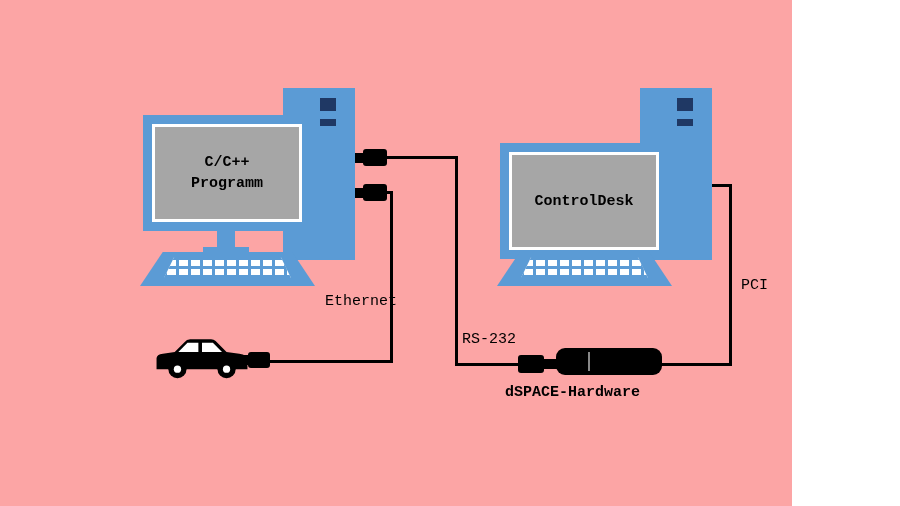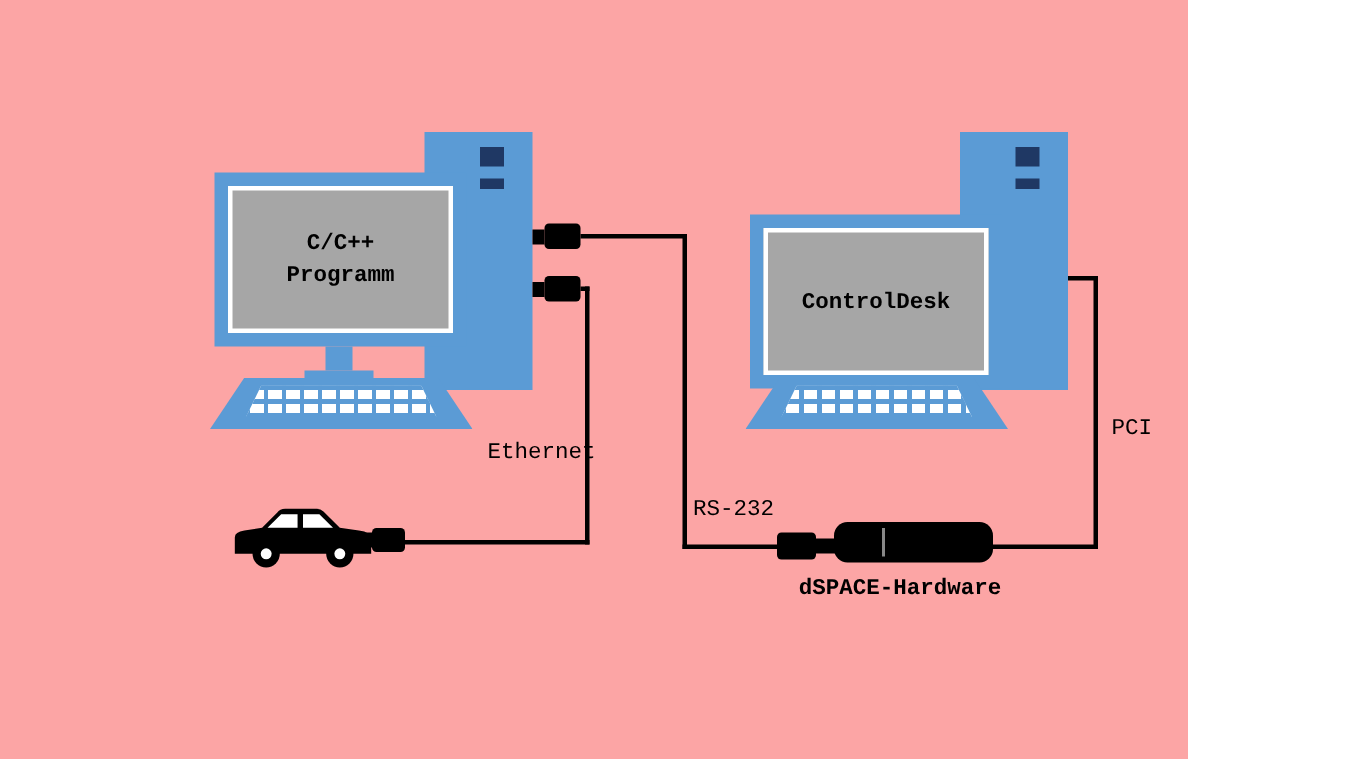--- a/index.html
+++ b/index.html
@@ -108,16 +108,16 @@
   </svg>
   <div class="plug-tip" style="left:240px;top:355px;width:8px;height:10px;"></div>
   <div class="plug-body" style="left:248px;top:352px;width:22px;height:16px;"></div>
 
   <div>
     <div class="plug-body" style="left:518px;top:355px;width:26px;height:18px;"></div>
     <div class="plug-tip" style="left:544px;top:359px;width:14px;height:10px;"></div>
     <div class="dspace">
       <div class="dspace-slot"></div>
     </div>
-    <div class="label bold" style="left:505px;top:384px;width:190px;text-align:center;">dSPACE-Hardware</div>
+    <div class="label bold" style="left:505px;top:384px;width:190px;text-align:left;">dSPACE-Hardware</div>
   </div>
 
 </div>
 
 </body></html>

